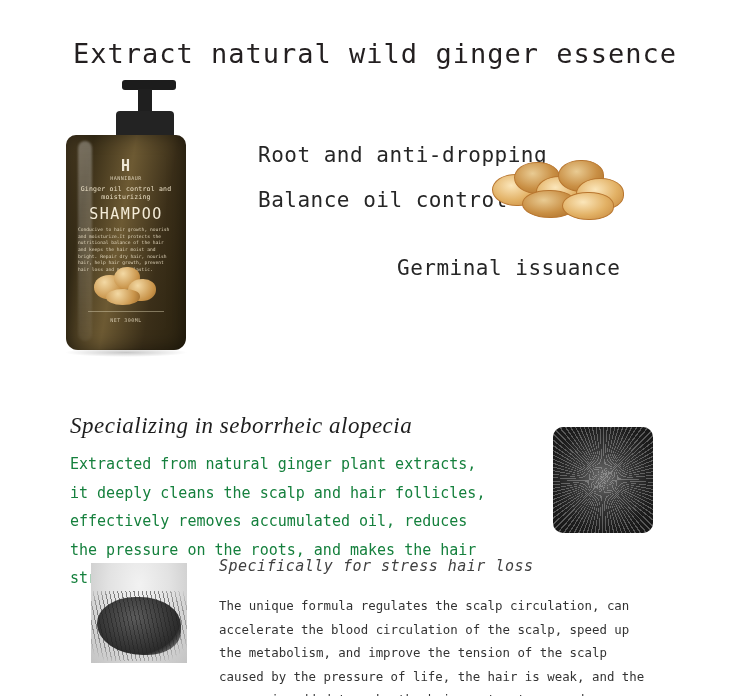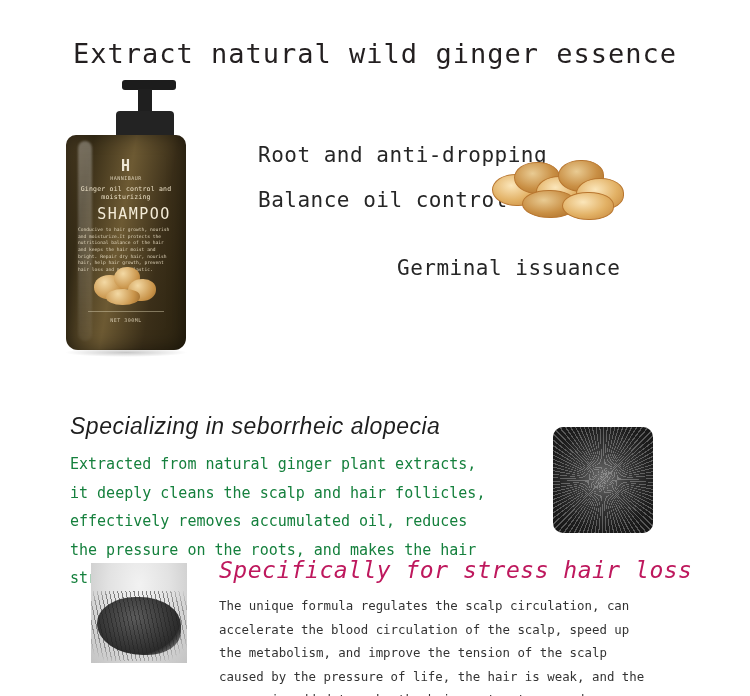--- a/index.html
+++ b/index.html
@@ -122,21 +122,20 @@
   }
   .bottle-title {
     position: absolute;
     left: 0;
     top: 70px;
     width: 120px;
     text-align: center;
     color: #f4ecd8;
     font-size: 15px;
     letter-spacing: 1.5px;
-    padding-left: 8px;
   }
   .bottle-desc {
     position: absolute;
     left: 12px;
     top: 92px;
     width: 96px;
     text-align: left;
     color: #ddd2b8;
     font-size: 4.6px;
     line-height: 1.45;
@@ -211,21 +210,21 @@
   }
   .slice.dark {
     background: radial-gradient(ellipse at 40% 35%, #e9cb93, #c98f44 55%, #a86b27 100%);
   }
 
   
   .sec1-title {
     position: absolute;
     left: 70px;
     top: 413px;
-    font-family: Liberation Sans, sans-serif;
+    font-family: Liberation Serif, serif;
     font-style: italic;
     font-size: 23px;
     color: #1e1e1e;
     letter-spacing: 0.5px;
   }
   .sec1-body {
     position: absolute;
     left: 70px;
     top: 450px;
     width: 418px;
@@ -259,22 +258,22 @@
     border-radius: 50%;
   }
 
   
   .sec2-title {
     position: absolute;
     left: 219px;
     top: 557px;
     font-family: "DejaVu Sans Mono", monospace;
     font-style: italic;
-    font-size: 23px;
-    color: #be185d;
+    font-size: 15px;
+    color: #404040;
     letter-spacing: 0.5px;
   }
   .sec2-body {
     position: absolute;
     left: 219px;
     top: 594px;
     width: 428px;
     font-family: "DejaVu Sans Mono", monospace;
     font-size: 12.4px;
     line-height: 1.9;

